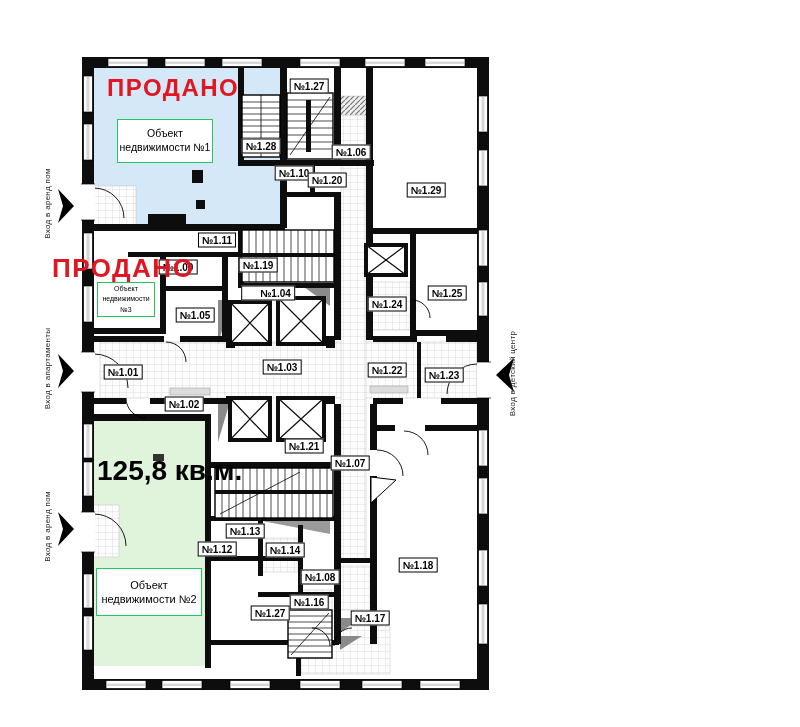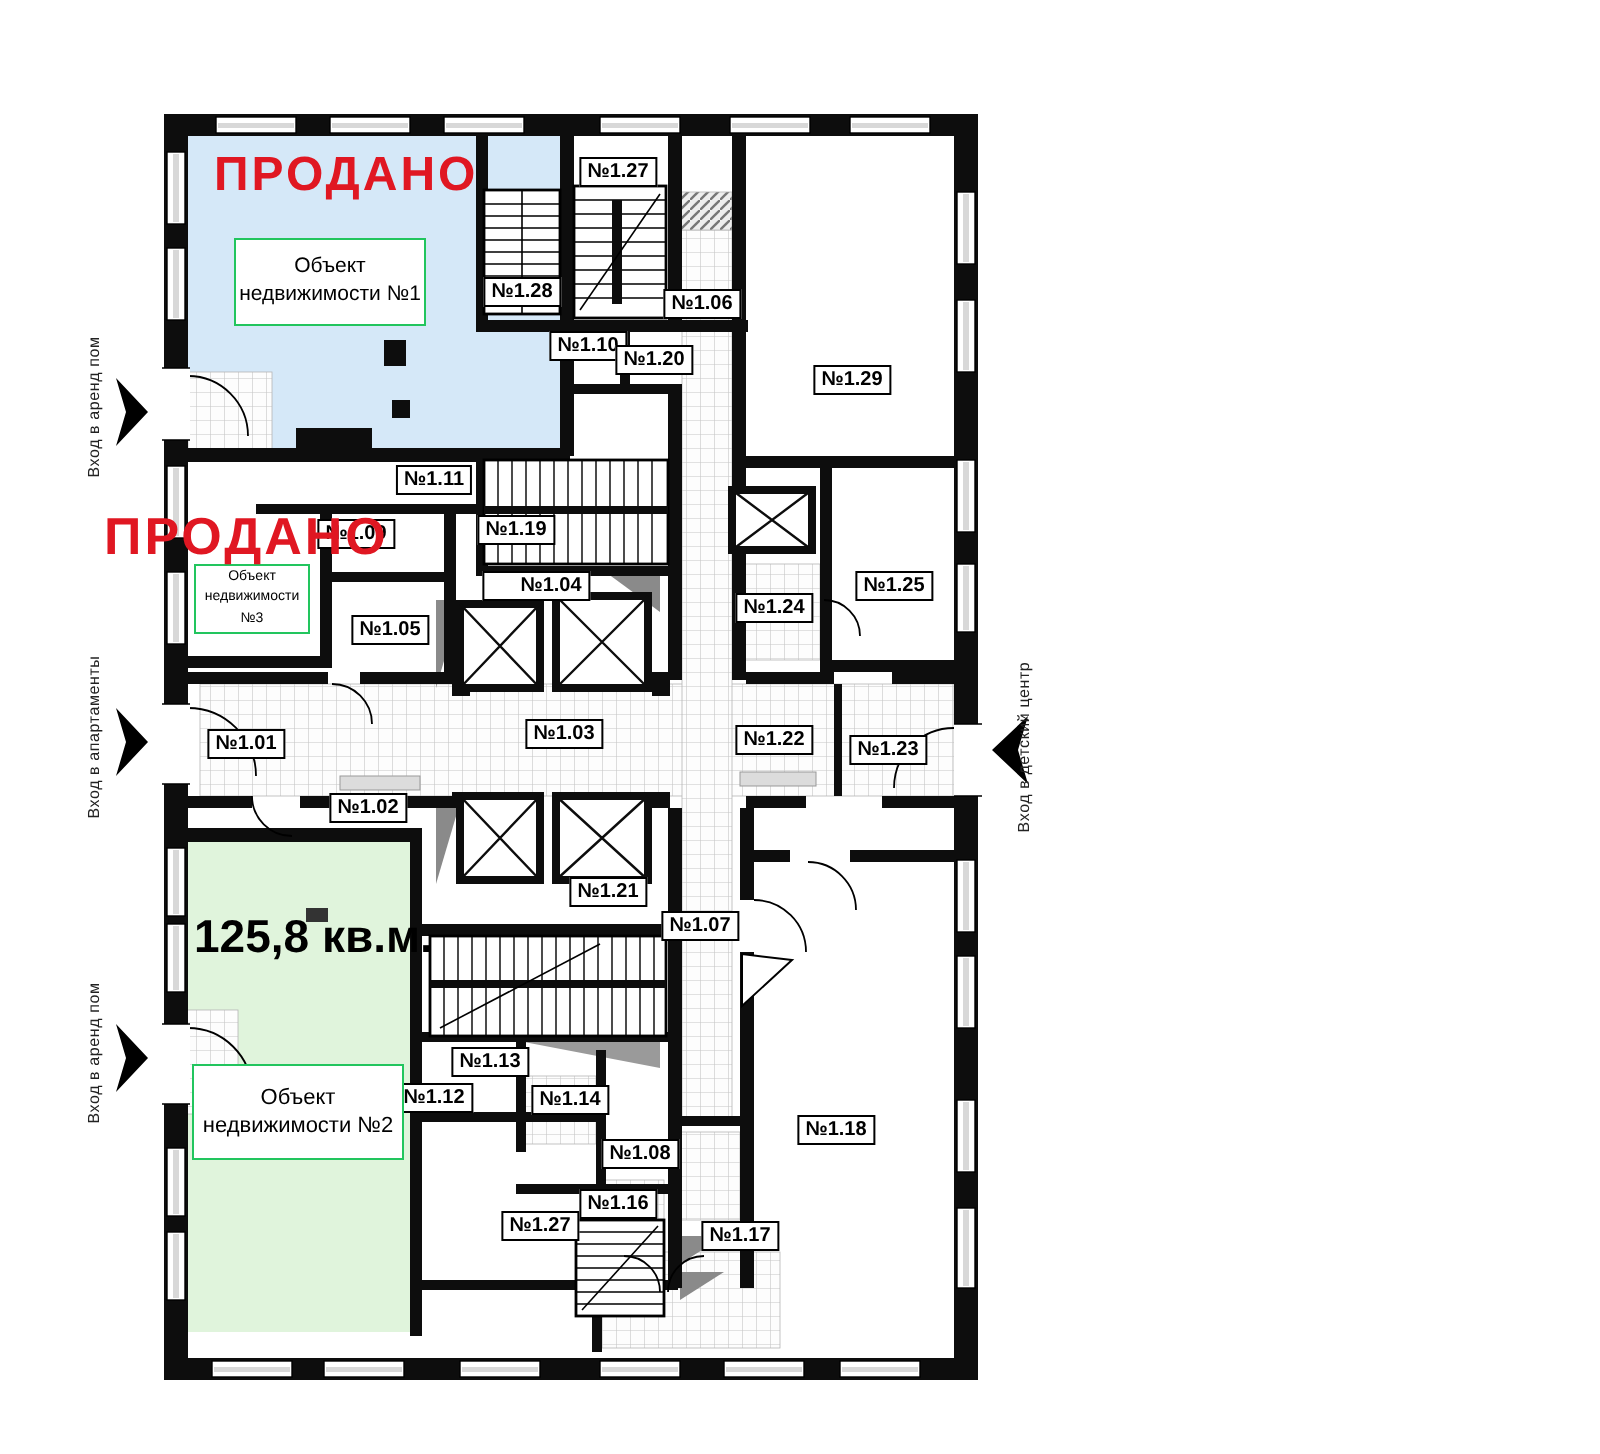--- a/index.html
+++ b/index.html
@@ -12,23 +12,23 @@
   .title-line{font-size:16px;font-weight:bold;line-height:21px;}
   .sold{position:absolute;font-weight:bold;letter-spacing:1.5px;z-index:6;white-space:nowrap;}
   .sold-top{left:107px;top:74px;font-size:24px;}
   .sold-mid{left:52px;top:253px;font-size:26px;}
   .obj-box{
     position:absolute;background:#fff;border:1px solid #22c55e;z-index:5;
     display:flex;align-items:center;justify-content:center;text-align:center;
     font-weight:normal;line-height:1.3;
   }
   .obj1{left:117px;top:119px;width:94px;height:42px;font-size:10.5px;}
-  .obj2{left:96px;top:532px;width:104px;height:46px;font-size:11px;justify-content:flex-end;}
+  .obj2{left:96px;top:568px;width:104px;height:46px;font-size:11px;justify-content:flex-end;}
   .obj3{left:97px;top:282px;width:56px;height:33px;font-size:7px;border-width:1.5px;line-height:1.45;}
-  .area-label{position:absolute;left:97px;top:455px;font-size:23px;font-weight:bold;z-index:5;white-space:nowrap;}
+  .area-label{position:absolute;left:97px;top:455px;font-size:28px;font-weight:bold;z-index:5;white-space:nowrap;}
   .room-label{
     position:absolute;transform:translate(-50%,-50%);background:#fff;border:1px solid #000;
     font-weight:bold;font-size:10px;line-height:1;padding:2px 3px 1px 3px;white-space:nowrap;z-index:4;
   }
   .vlabel{
     position:absolute;width:110px;text-align:center;font-size:8px;color:#222;
     transform:rotate(-90deg);transform-origin:center;z-index:5;letter-spacing:0.3px;white-space:nowrap;
   }
   .vl1{left:-8px;top:199px;}
   .vl2{left:-8px;top:364px;}

